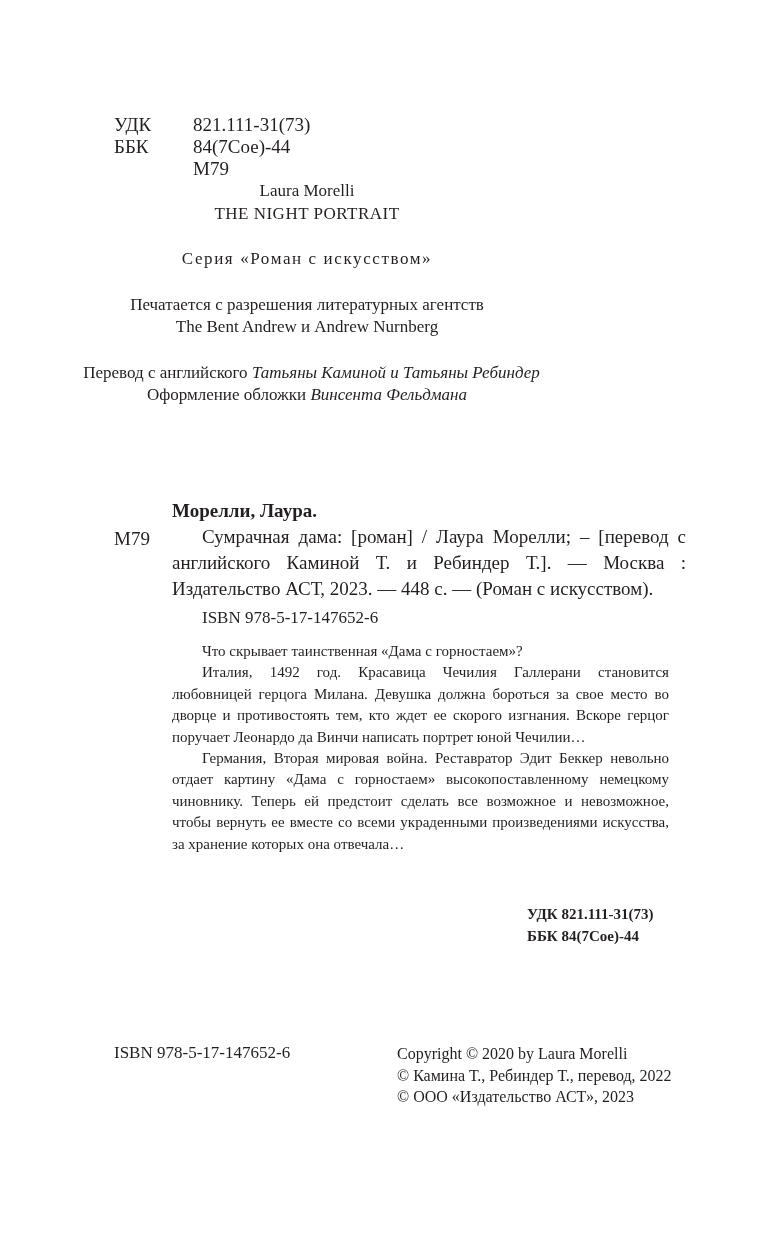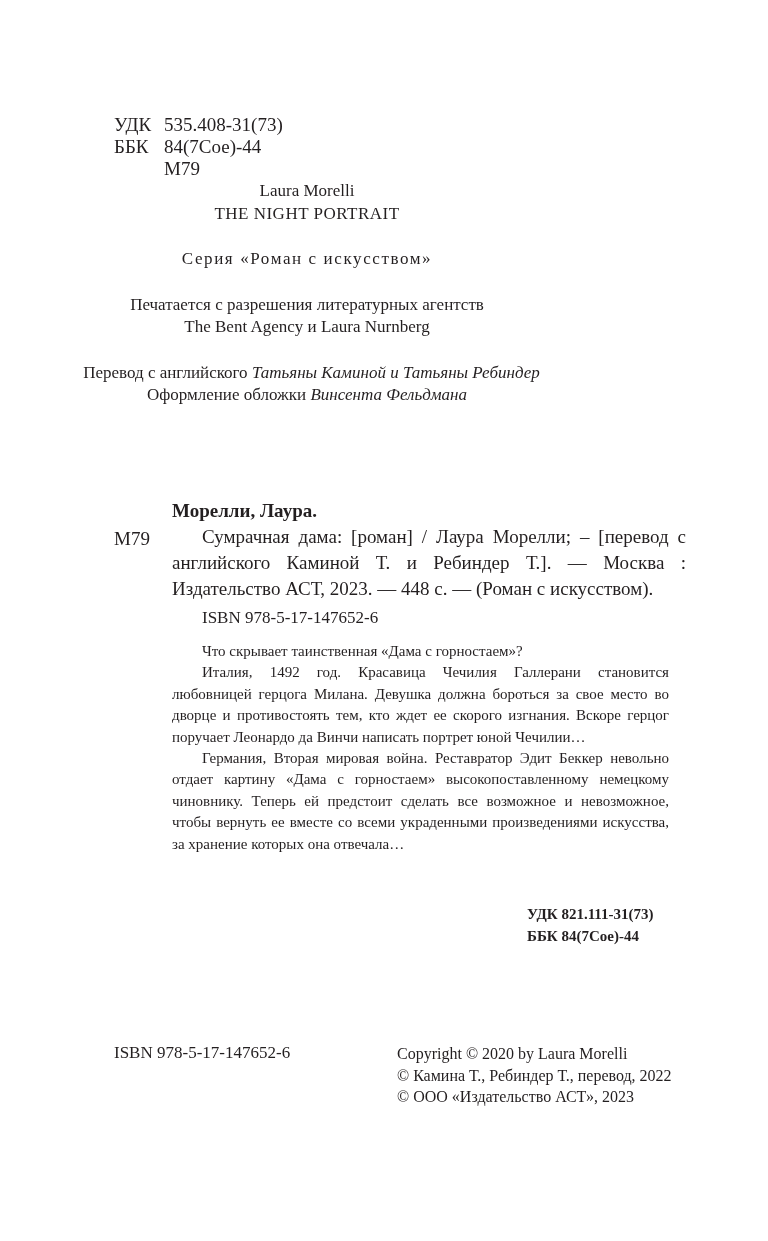--- a/index.html
+++ b/index.html
@@ -3,21 +3,21 @@
 <meta charset="utf-8">
 <style>
   html, body { margin: 0; padding: 0; background: #ffffff; }
   body {
     width: 768px; height: 1241px; position: relative; overflow: hidden;
     font-family: "Liberation Serif", "DejaVu Serif", serif;
     color: #231f20;
   }
   .abs { position: absolute; }
   .codes { left: 114px; top: 114px; font-size: 19px; line-height: 22px; }
-  .codes .row { display: flex; }
+  .codes .row { display: flex; gap: 29px; }
   .codes .lbl { width: 50px; }
   .center { left: 0; width: 614px; text-align: center; }
   .l17 { font-size: 17px; line-height: 22px; }
   .series { letter-spacing: 1.6px; }
   .it { font-style: italic; }
   .author { left: 172px; top: 500px; font-size: 19px; font-weight: bold; }
   .mcode { left: 114px; top: 528px; font-size: 19px; }
   .biblio { left: 172px; top: 524px; width: 514px; font-size: 19px; line-height: 26px; text-align: justify; }
   .biblio p { margin: 0; }
   .biblio .ind { text-indent: 30px; }
@@ -27,39 +27,39 @@
   .idx { left: 527px; top: 903px; font-size: 15px; font-weight: bold; line-height: 22px; }
   .isbn2 { left: 114px; top: 1043px; font-size: 17px; }
   .copy { left: 397px; top: 1043px; font-size: 16px; line-height: 21.5px; }
 </style>
 </head>
 <body>
 
 <div class="abs codes">
   <div class="row">
     <span class="lbl">УДК</span>
-    <span>535.408-31(73)</span>
+    <span>821.111-31(73)</span>
   </div>
   <div class="row">
     <span class="lbl">ББК</span>
     <span>84(7Сое)-44</span>
   </div>
   <div class="row">
     <span class="lbl"></span>
     <span>М79</span>
   </div>
 </div>
 
 <div class="abs center l17" style="top:180px;">Laura Morelli</div>
 <div class="abs center l17" style="top:203px; letter-spacing:0.5px;">THE NIGHT PORTRAIT</div>
 
 <div class="abs center l17 series" style="top:248px;">Серия «Роман с искусством»</div>
 
 <div class="abs center l17" style="top:294px;">Печатается с разрешения литературных агентств</div>
-<div class="abs center l17" style="top:316px;">The Bent Agency и Laura Nurnberg</div>
+<div class="abs center l17" style="top:316px;">The Bent Andrew и Andrew Nurnberg</div>
 
 <div class="abs center l17" style="top:362px;">
   <span style="white-space:pre;margin-left:9px;">Перевод с английского </span><span class="it">Татьяны Каминой и Татьяны Ребиндер</span>
 </div>
 <div class="abs center l17" style="top:384px;">
   <span style="white-space:pre;">Оформление обложки </span><span class="it">Винсента Фельдмана</span>
 </div>
 
 <div class="abs author">Морелли, Лаура.</div>
 <div class="abs mcode">М79</div>

